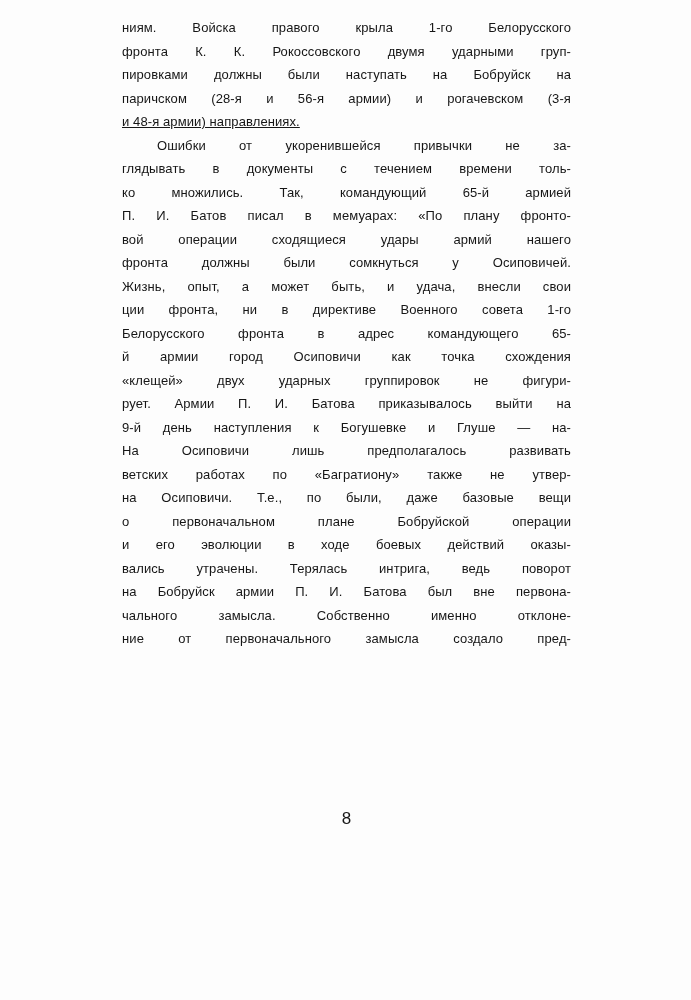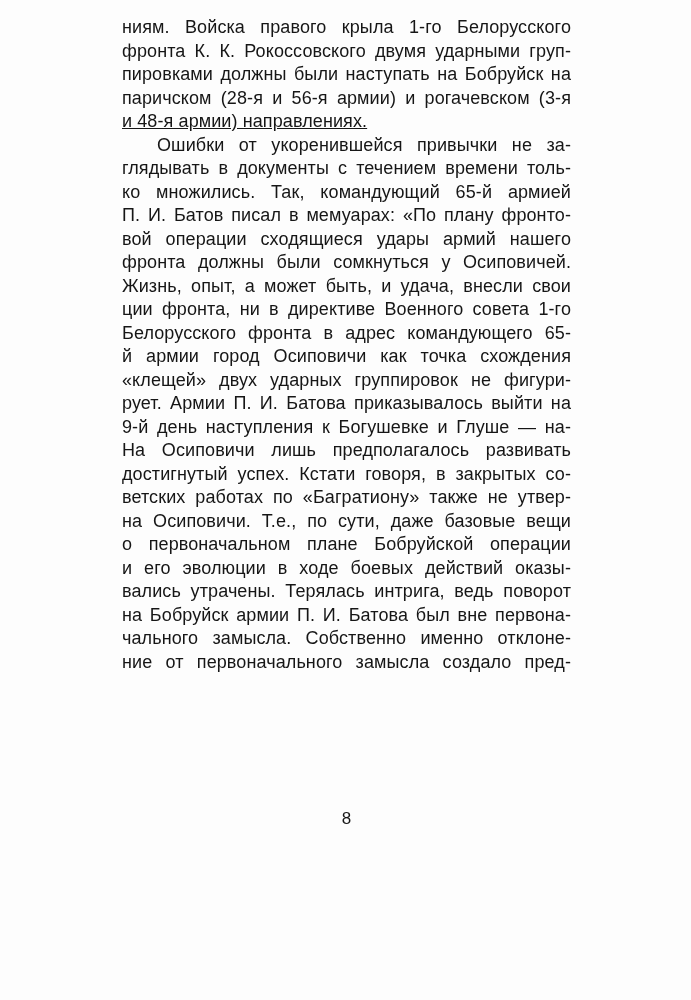--- a/index.html
+++ b/index.html
@@ -18,21 +18,21 @@
     height: 1000px;
     background: #fdfdfd;
     overflow: hidden;
   }
   .text-block {
     position: absolute;
     left: 122px;
     top: 16px;
     width: 449px;
     color: #161616;
-    font-size: 18px;
+    font-size: 13px;
     line-height: 23.5px;
     font-weight: 400;
     letter-spacing: 0.1px;
   }
   .para {
     margin: 0;
     padding: 0;
   }
   .ln {
     text-align: justify;
@@ -78,23 +78,22 @@
       <div class="ln">вой операции сходящиеся удары армий нашего</div>
       <div class="ln">фронта должны были сомкнуться у Осиповичей.</div>
       <div class="ln">Жизнь, опыт, а может быть, и удача, внесли свои</div>
       <div class="ln">ции фронта, ни в директиве Военного совета 1-го</div>
       <div class="ln">Белорусского фронта в адрес командующего 65-</div>
       <div class="ln">й армии город Осиповичи как точка схождения</div>
       <div class="ln">«клещей» двух ударных группировок не фигури-</div>
       <div class="ln">рует. Армии П. И. Батова приказывалось выйти на</div>
       <div class="ln">9-й день наступления к Богушевке и Глуше — на-</div>
       <div class="ln">На Осиповичи лишь предполагалось развивать</div>
-      <div class="ln">достигнутый успех. Кстати говоря, в закрытых со-</div>
       <div class="ln">ветских работах по «Багратиону» также не утвер-</div>
-      <div class="ln">на Осиповичи. Т.е., по сути, даже базовые вещи</div>
+      <div class="ln">на Осиповичи. Т.е., по были, даже базовые вещи</div>
       <div class="ln">о первоначальном плане Бобруйской операции</div>
       <div class="ln">и его эволюции в ходе боевых действий оказы-</div>
       <div class="ln">вались утрачены. Терялась интрига, ведь поворот</div>
       <div class="ln">на Бобруйск армии П. И. Батова был вне первона-</div>
       <div class="ln">чального замысла. Собственно именно отклоне-</div>
       <div class="ln">ние от первоначального замысла создало пред-</div>
     </div>
 
   </div>
 

